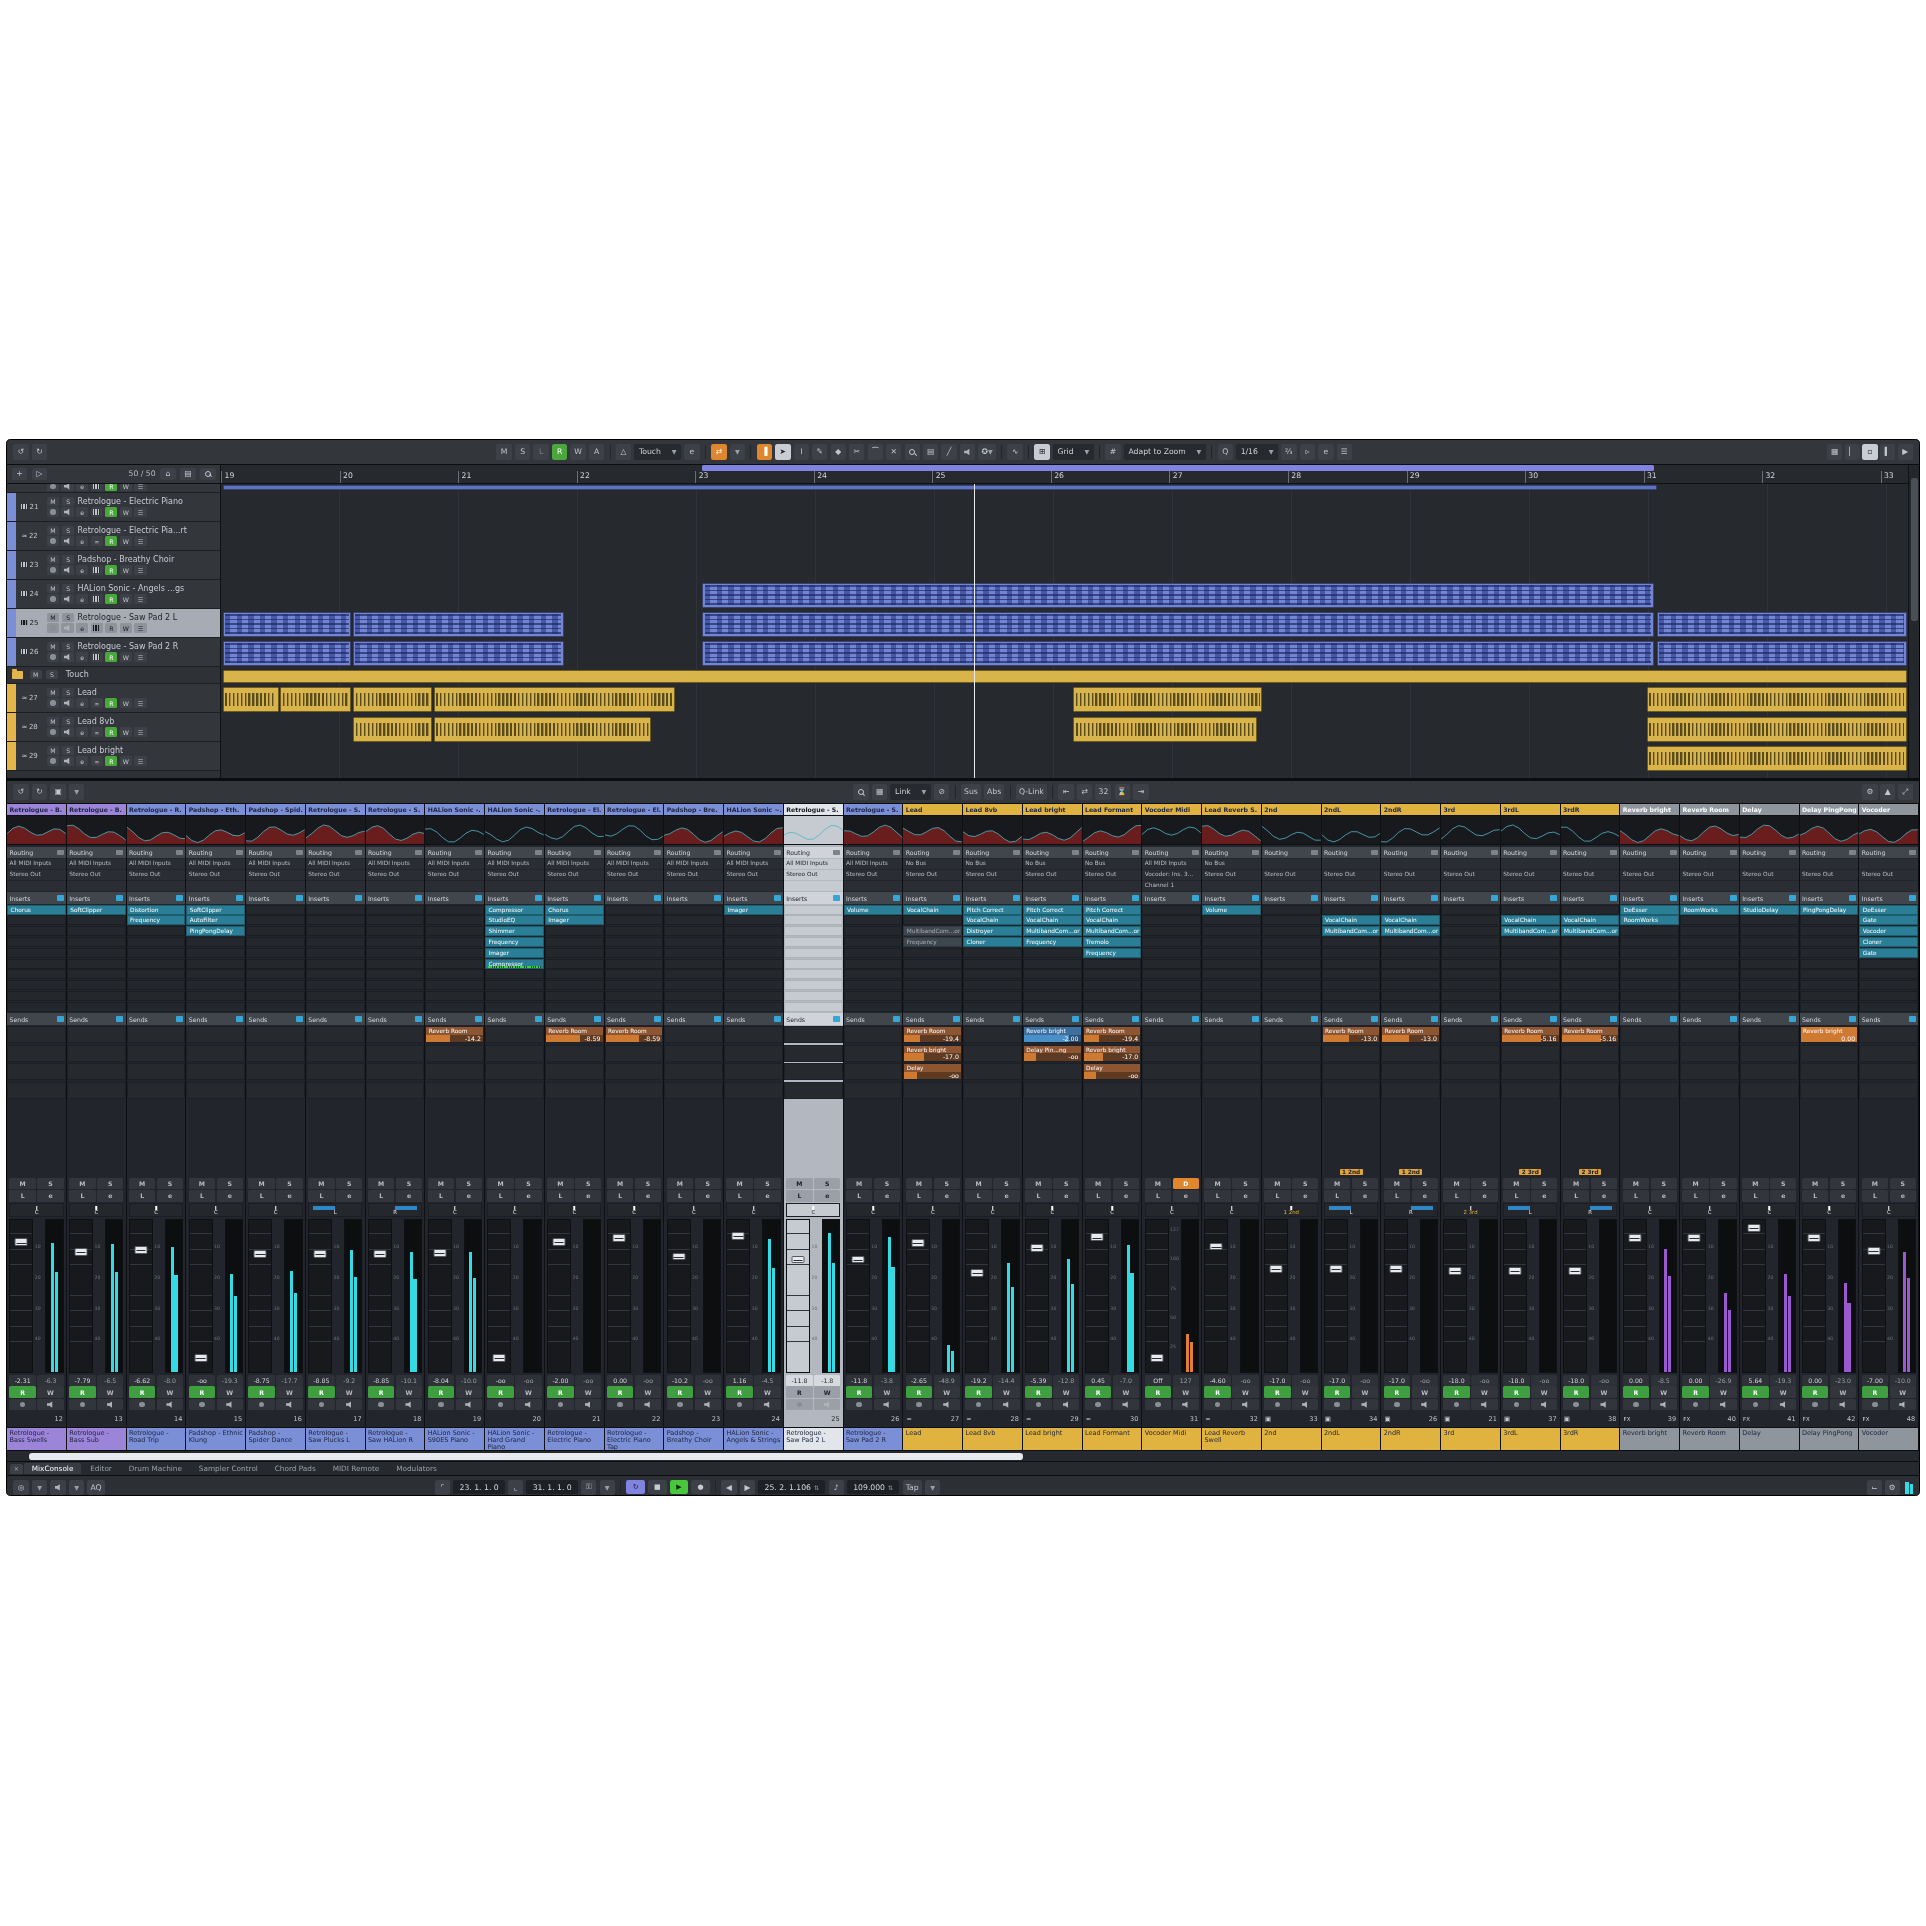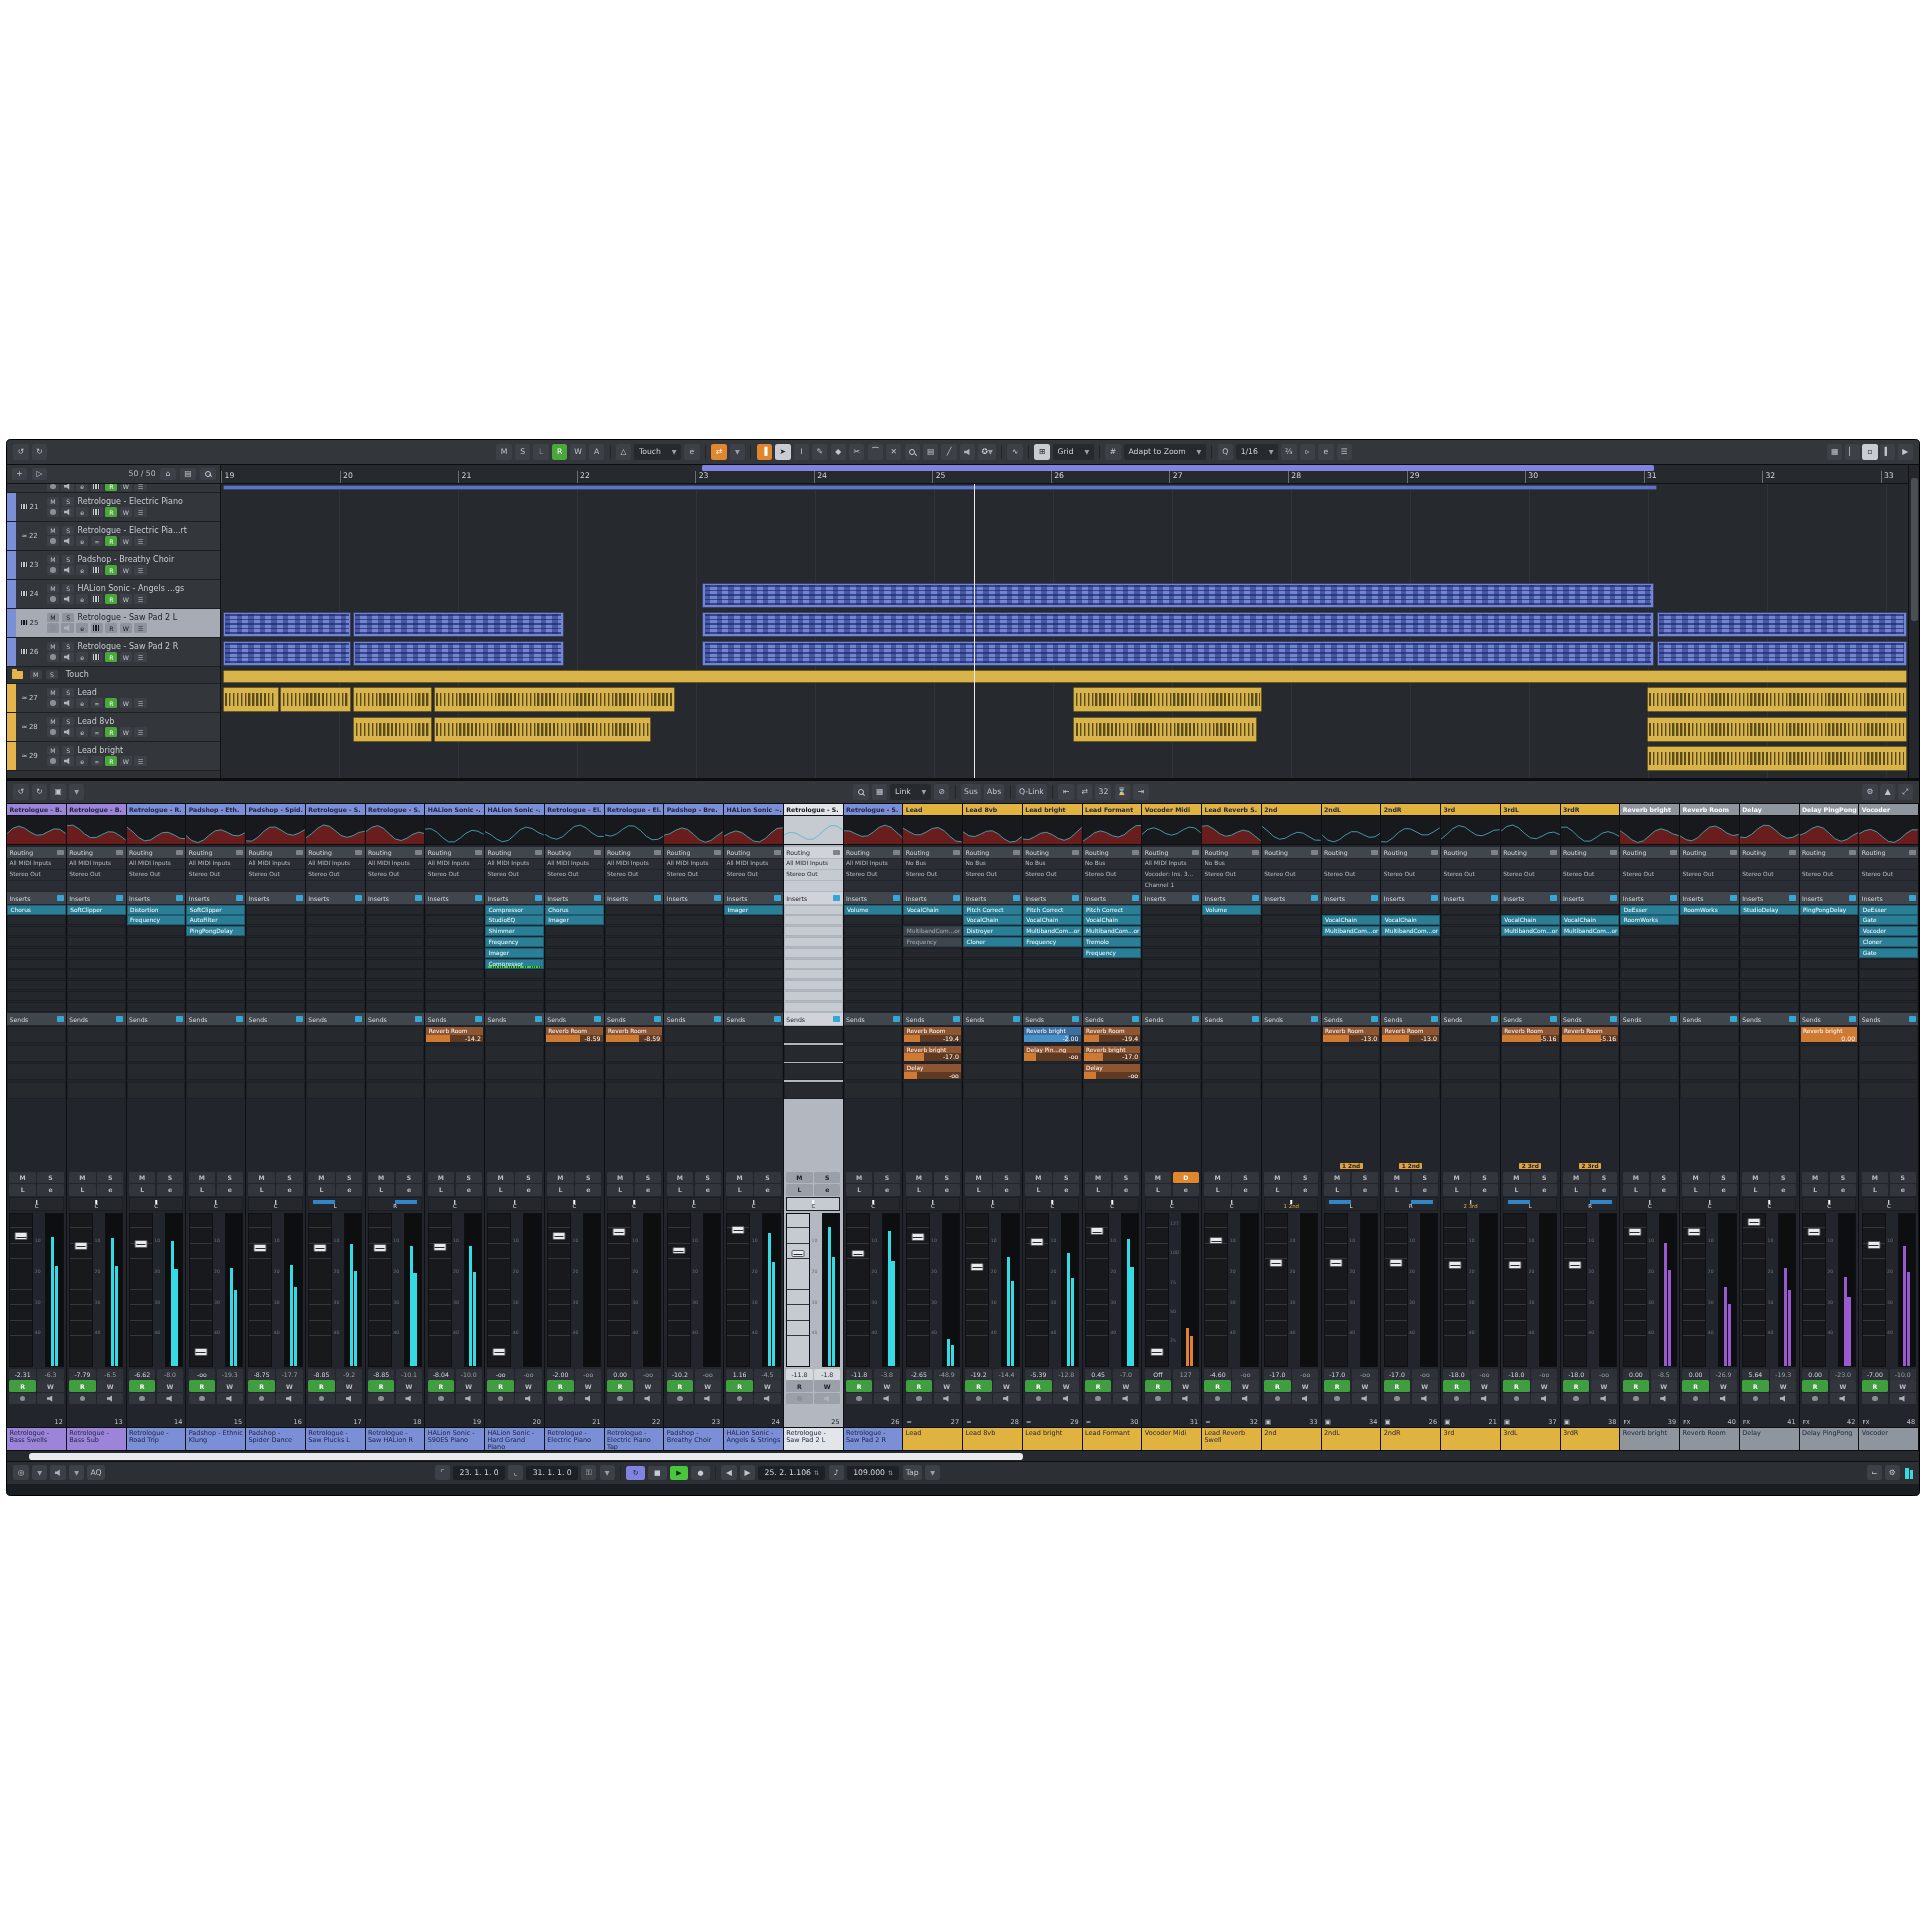--- a/index.html
+++ b/index.html
@@ -117,21 +117,21 @@
   .fscale{flex:.5;position:relative;font-size:4.6px;color:#6b7076;}
   .fscale span{position:absolute;left:0;}
   .meter{flex:.8;background:#0c0e10;border:0.8px solid #0e1013;display:flex;align-items:flex-end;justify-content:center;gap:0.8px;padding:0.8px;}
   .mbar{width:3.1px;background:#35dbe4;}
   .mbar.purple{background:#9b59d0;}
   .mbar.orange{background:#e08030;}
   .val-row{height:10.8px;display:flex;gap:1.5px;padding:0 2.3px;margin-top:1.5px;}
   .vbox{flex:1;background:#2e3238;border-radius:1.5px;font-size:6.2px;color:#d6dade;display:flex;align-items:center;justify-content:center;white-space:nowrap;overflow:hidden;}
   .vbox.pk{color:#9aa0a8;}
   .ch.sel .vbox{background:#d6dade;color:#1b1e24;}
-  .num-row{height:21px;display:flex;align-items:flex-end;justify-content:space-between;padding:0 3.1px;font-size:6.5px;color:#c3c7cc;margin-top:0.8px;}
+  .num-row{height:15px;display:flex;align-items:center;justify-content:space-between;padding:0 3.1px;font-size:6.5px;color:#c3c7cc;margin-top:0.8px;}
   .ch.sel .num-row{color:#1b1e24;}
   .fxtag{font-size:5.4px;color:#d5d9de;}
   .ch-label{height:23px;font-size:6.5px;line-height:1.15;color:#1c2440;padding:1.5px 2.3px;overflow:hidden;margin-top:0.8px;border-top:0.8px solid #0e1013;}
   
   .sbrow{height:10.8px;background:#26292d;border-top:0.8px solid #0c0d0f;position:relative;flex:0 0 auto;}
   .sbthumb{position:absolute;top:1.5px;height:7px;border-radius:3.1px;background:#e8eaee;left:21.6px;width:994px;}
   .tabbar{height:14.6px;background:#26292d;border-top:0.8px solid #0c0d0f;display:flex;align-items:center;gap:1.5px;font-size:7.3px;color:#9aa0a8;padding:0 3.1px;flex:0 0 auto;}
   .tab{padding:0.8px 7.7px;}
   .tab.active{background:#383c42;color:#fff;border-radius:1.5px;}
   .xbox{width:12.3px;height:10px;background:#3d4147;border-radius:1.5px;display:flex;align-items:center;justify-content:center;font-size:6.2px;}
@@ -3652,20 +3652,30 @@
       <span class="ch-num">48</span>
     </div>
     <div class="ch-label cgr">Vocoder</div>
   </div>
 </div>
 
   <div class="sbrow">
       <div class="sbthumb"></div>
     </div>
 
+  <div class="tabbar" id="tabbar">
+    <span class="xbox">✕</span>
+  <span class="tab active">MixConsole</span>
+      <span class="tab">Editor</span>
+      <span class="tab">Drum Machine</span>
+      <span class="tab">Sampler Control</span>
+      <span class="tab">Chord Pads</span>
+      <span class="tab">MIDI Remote</span>
+      <span class="tab">Modulators</span>
+    </div>
 
   <div class="transport">
     <span class="tbtn">◎</span>
     <span class="tbtn">
         <span class="carat">▼</span>
       </span>
     <span class="tbtn">
         <span class="spk"></span>
       </span>
     <span class="tbtn">

